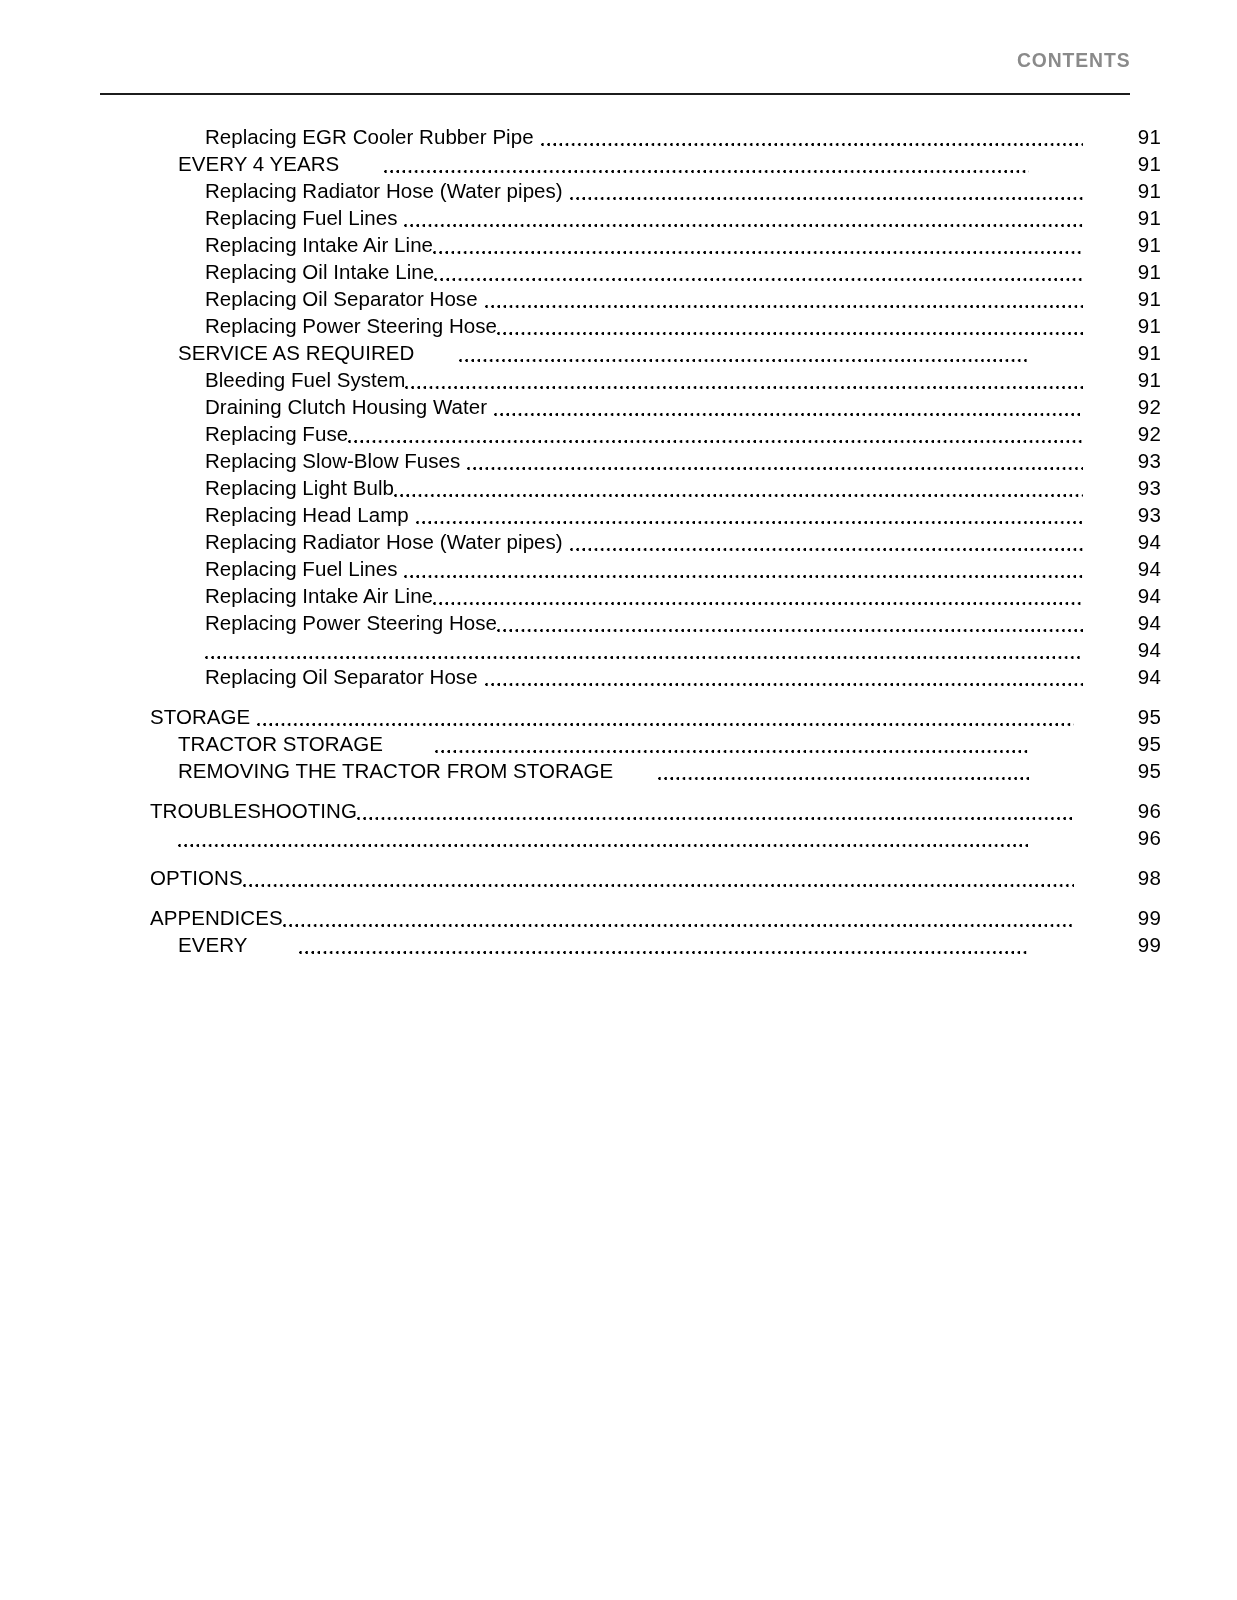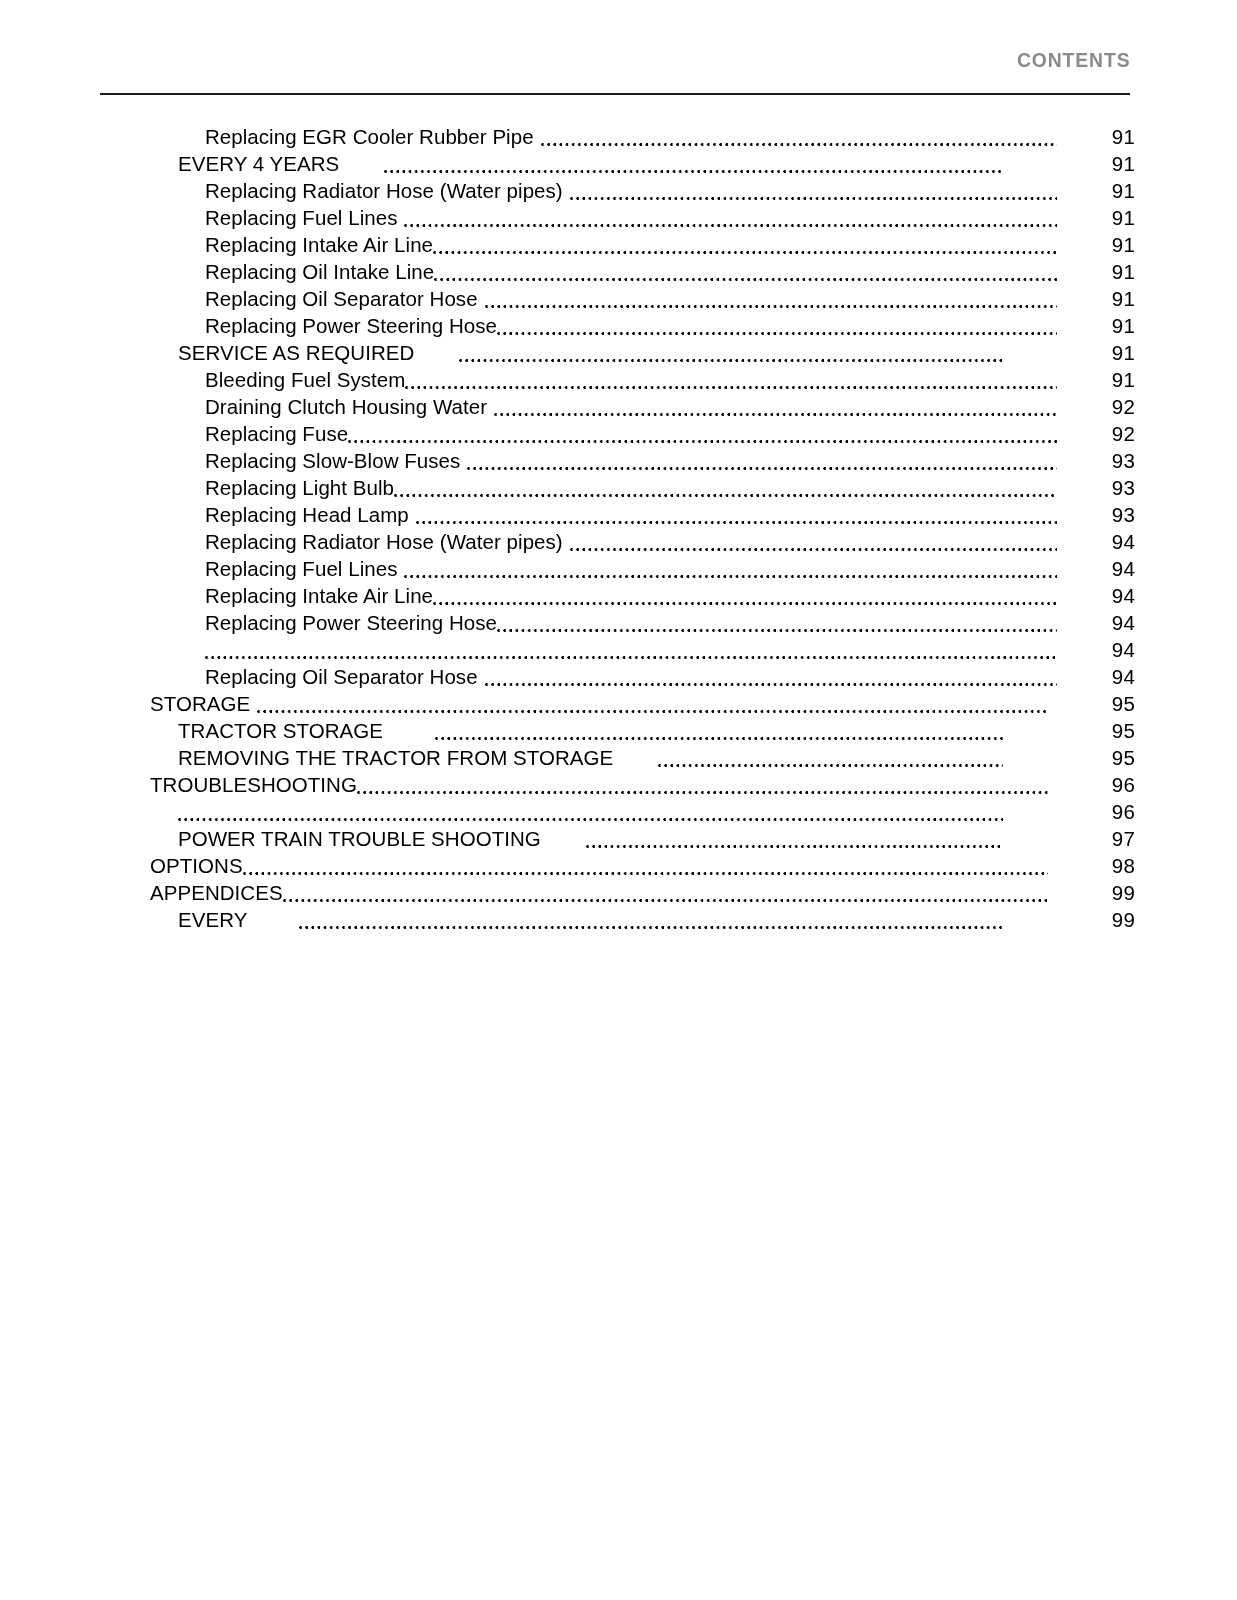--- a/index.html
+++ b/index.html
@@ -75,21 +75,21 @@
     white-space: nowrap;
     color: #000000;
   }
 
   
   .toc-entry.lvl0 { padding-left: 150px; }
   .toc-entry.lvl1 { padding-left: 178px; gap: 45px; }
   .toc-entry.lvl2 { padding-left: 205px; }
 
   
-  .toc-entry.group-gap { }
+  .toc-entry.group-gap { margin-top: 13px; }
 
   .entry-label {
     flex: 0 0 auto;
     letter-spacing: 0.05px;
   }
   
   .entry-label.with-space { padding-right: 7px; }
 
   .entry-leader {
     flex: 1 1 auto;
@@ -112,21 +112,21 @@
   }
 
   .entry-page {
     flex: 0 0 auto;
     width: 78px;
     text-align: right;
     padding-right: 0;
     letter-spacing: 0.2px;
   }
   
-  .toc-entry { padding-right: 102px; }
+  .toc-entry { padding-right: 76px; }
   .entry-leader.short::after { right: 9px; }
 </style>
 </head>
 <body>
 
 <div class="page">
 
   <div class="page-header">
     <span class="header-title">CONTENTS</span>
   </div>
@@ -255,25 +255,20 @@
       </div>
       <div class="toc-entry lvl0 group-gap">
         <span class="entry-label">TROUBLESHOOTING</span>
         <span class="entry-leader short"></span>
         <span class="entry-page">96</span>
       </div>
       <div class="toc-entry lvl1">
         <span class="entry-leader short"></span>
         <span class="entry-page">96</span>
       </div>
-      <div class="toc-entry lvl1">
-        <span class="entry-label">POWER TRAIN TROUBLE SHOOTING</span>
-        <span class="entry-leader short"></span>
-        <span class="entry-page">97</span>
-      </div>
       <div class="toc-entry lvl0 group-gap">
         <span class="entry-label">OPTIONS</span>
         <span class="entry-leader short"></span>
         <span class="entry-page">98</span>
       </div>
       <div class="toc-entry lvl0 group-gap">
         <span class="entry-label">APPENDICES</span>
         <span class="entry-leader short"></span>
         <span class="entry-page">99</span>
       </div>

